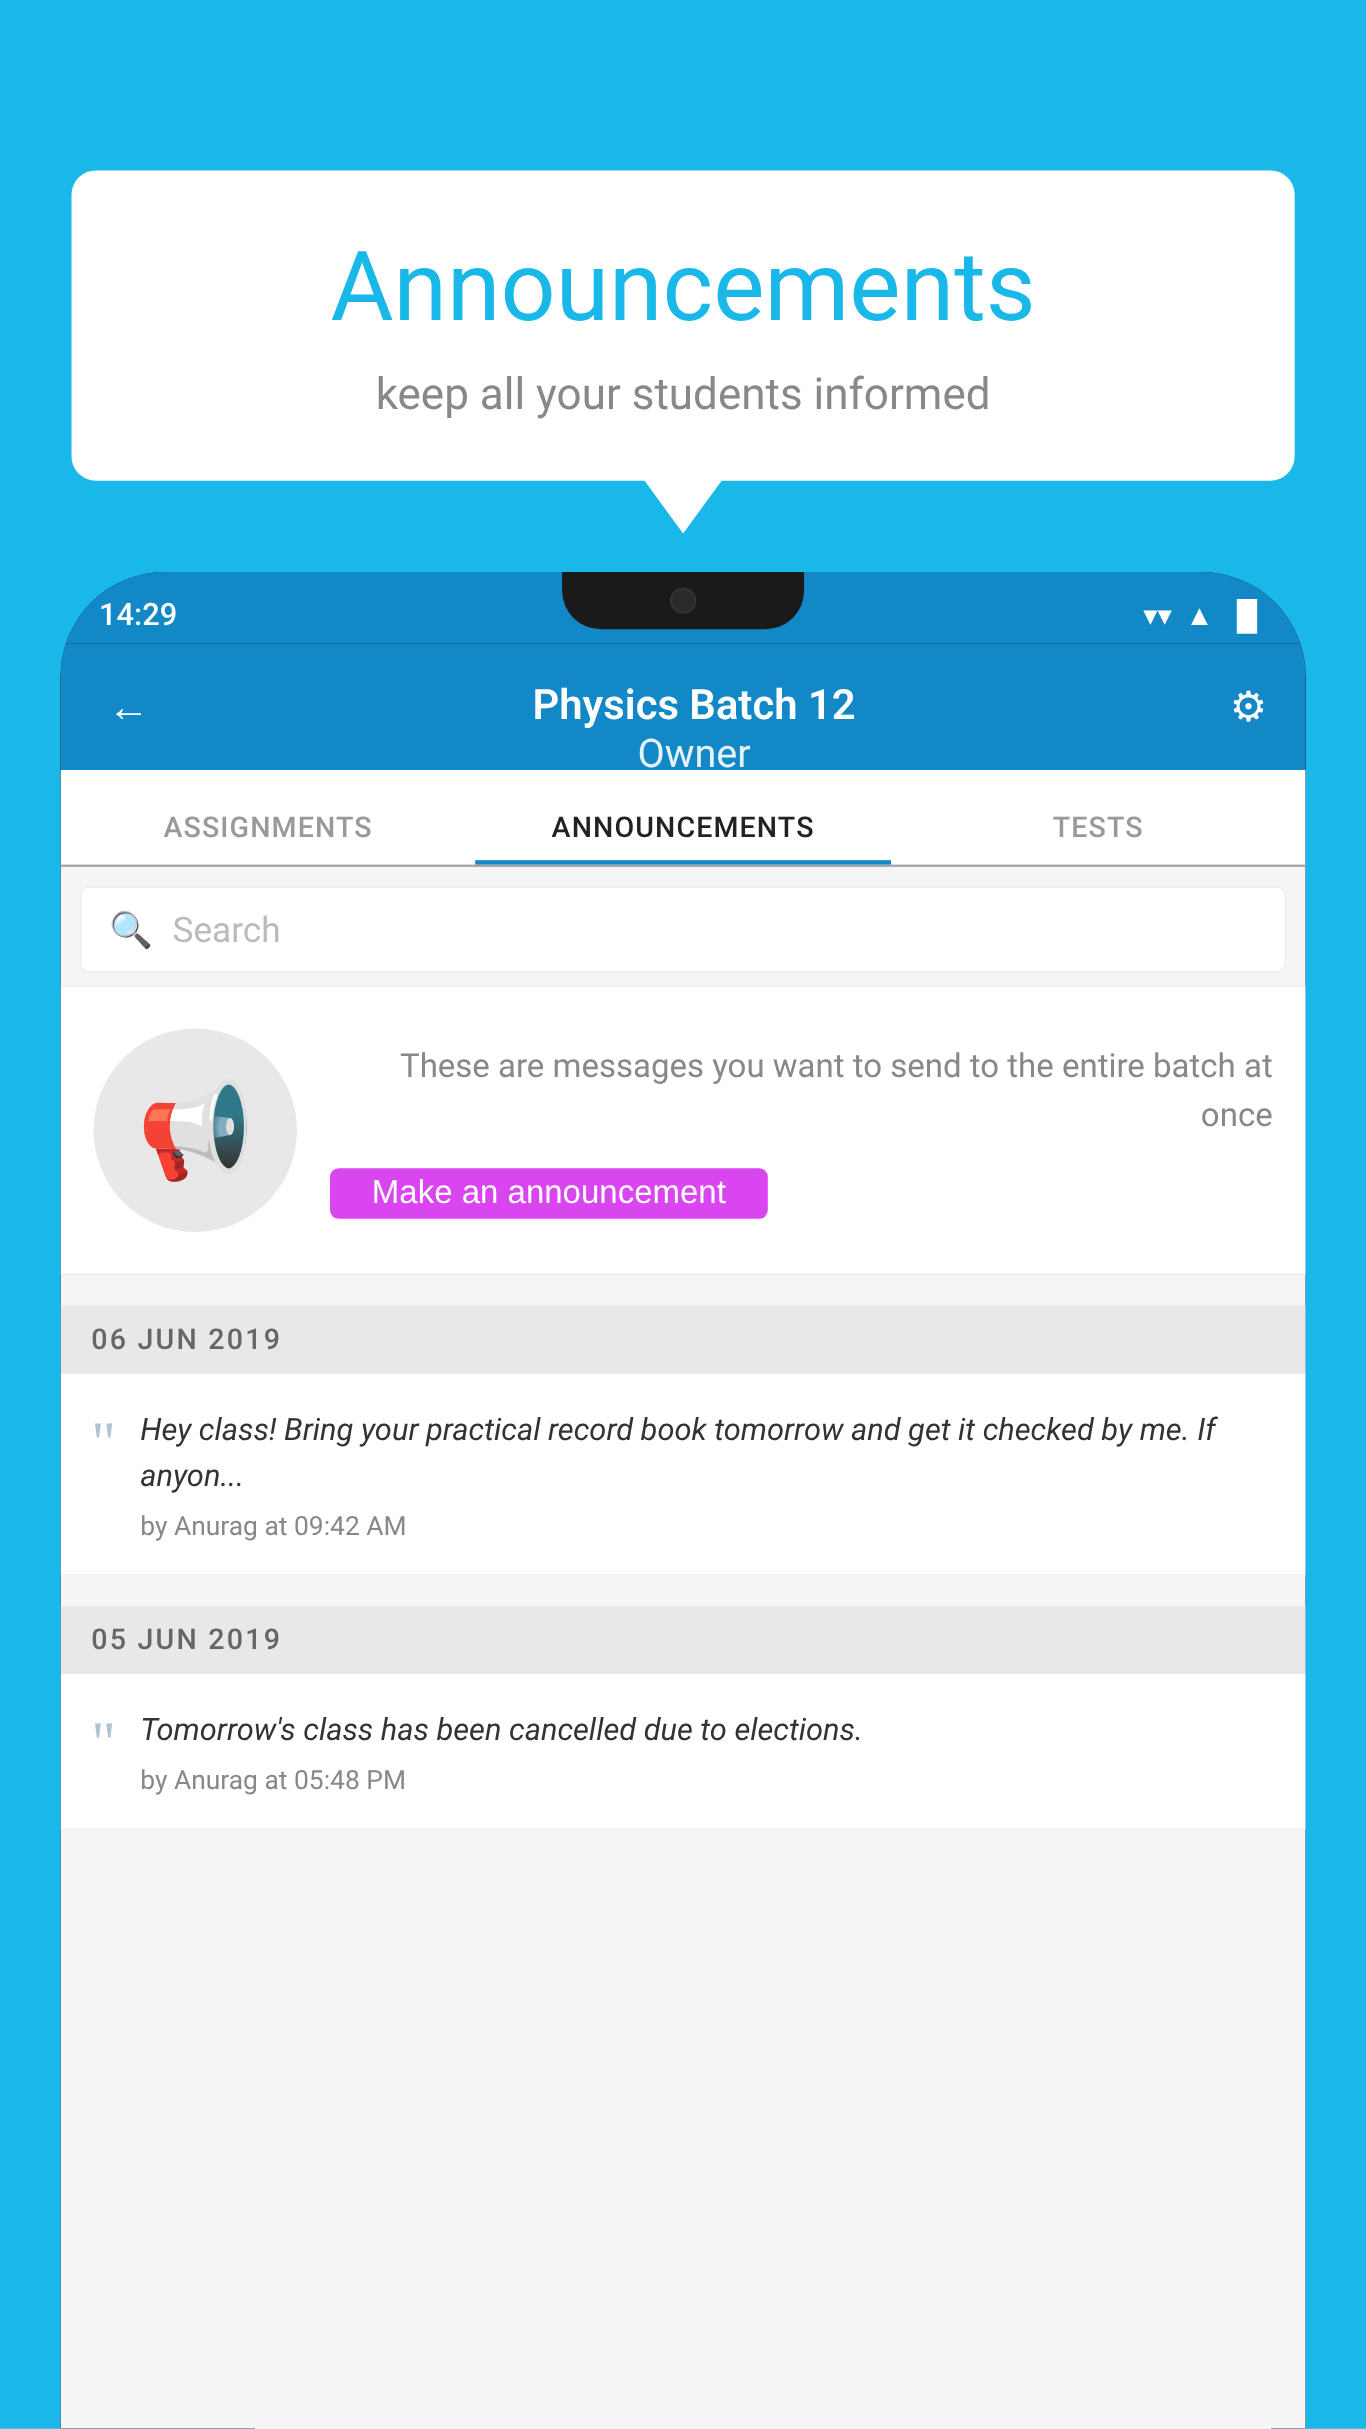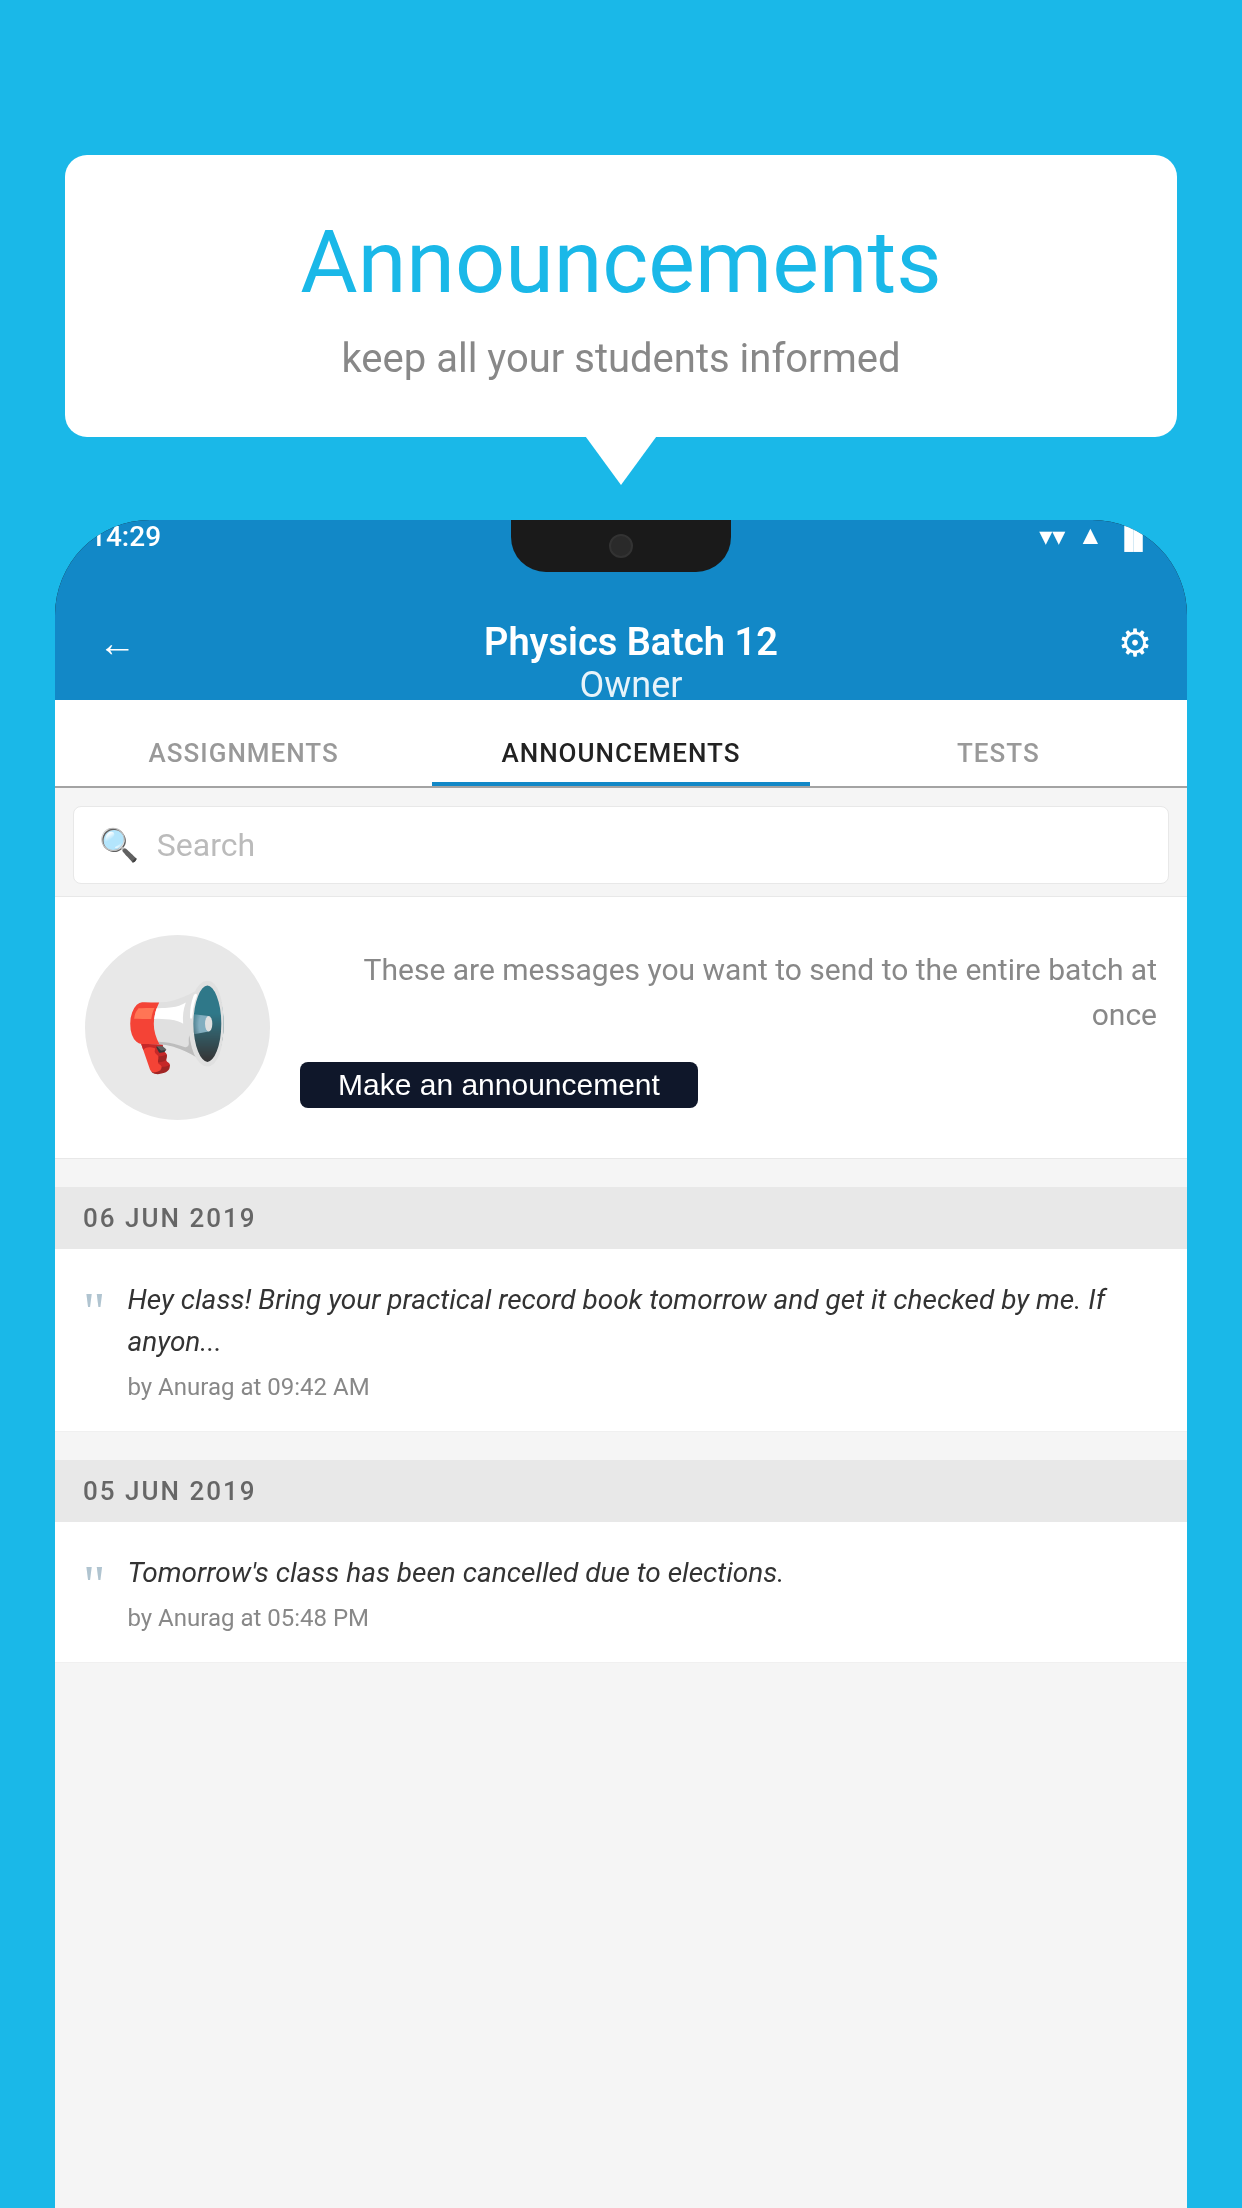--- a/index.html
+++ b/index.html
@@ -94,22 +94,22 @@
 
     
     .status-bar {
       position: absolute;
       top: 0;
       left: 0;
       right: 0;
       height: 65px;
       background: #1288c7;
       display: flex;
-      align-items: flex-start;
-      padding: 0 35px;
+      align-items: flex-end;
+      padding: 10px 35px;
       z-index: 5;
     }
 
     .status-time {
       color: white;
       font-size: 28px;
       font-weight: 500;
     }
 
     .status-icons {
@@ -269,21 +269,21 @@
 
     .promo-description {
       color: #888;
       font-size: 30px;
       line-height: 1.5;
       margin-bottom: 25px;
       text-align: right;
     }
 
     .make-announcement-btn {
-      background: #0f172a;
+      background: #d946ef;
       color: white;
       border: none;
       border-radius: 8px;
       padding: 6px 38px;
       font-size: 30px;
       cursor: pointer;
       font-weight: 500;
     }
 
     

